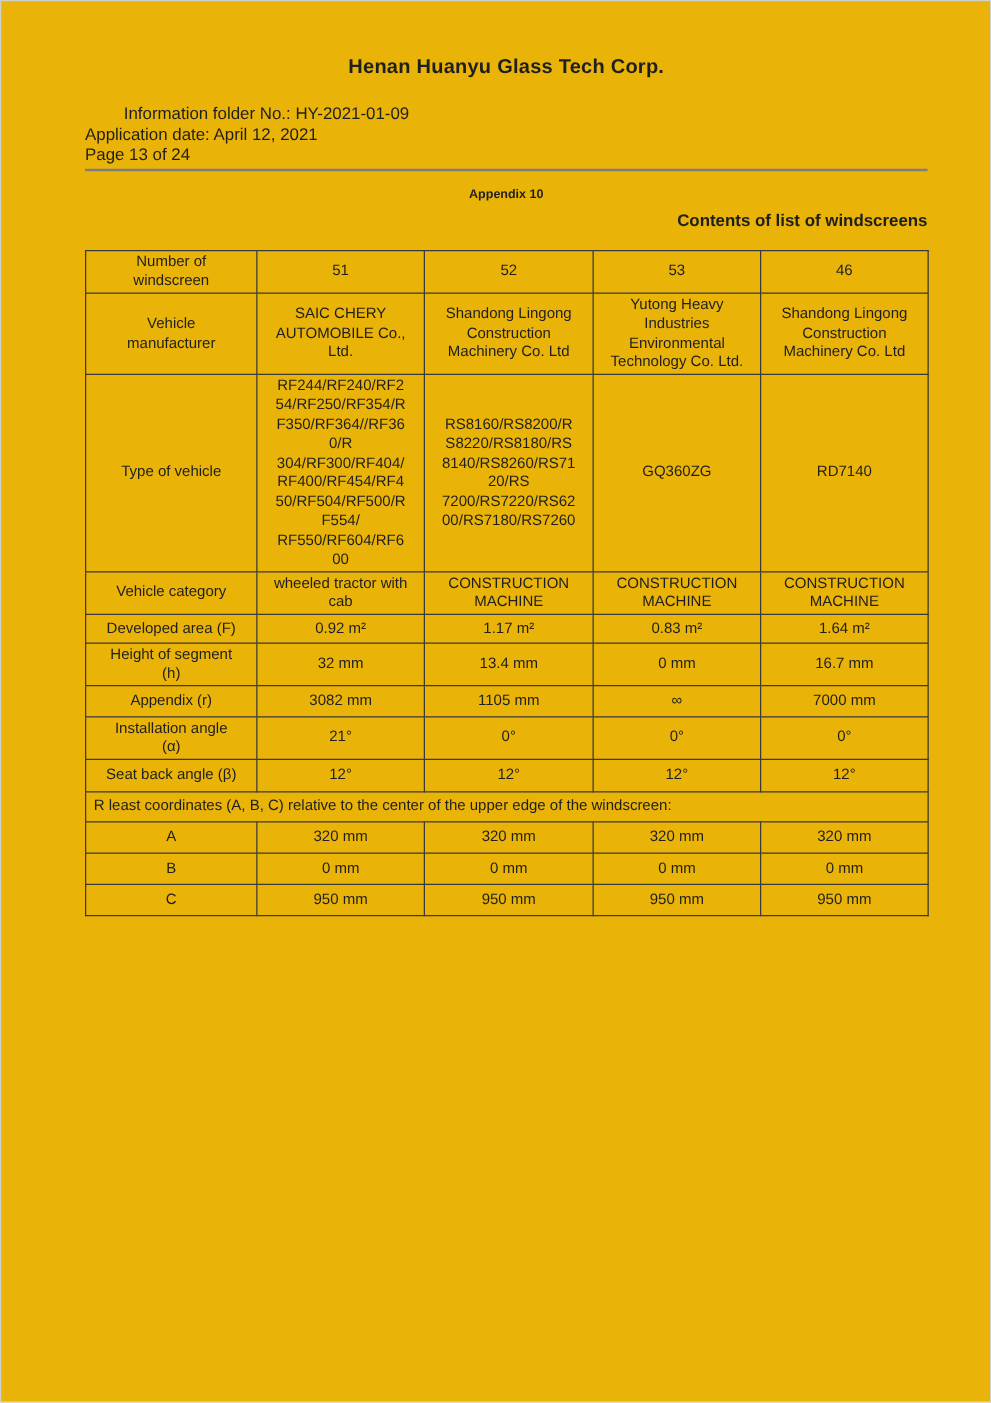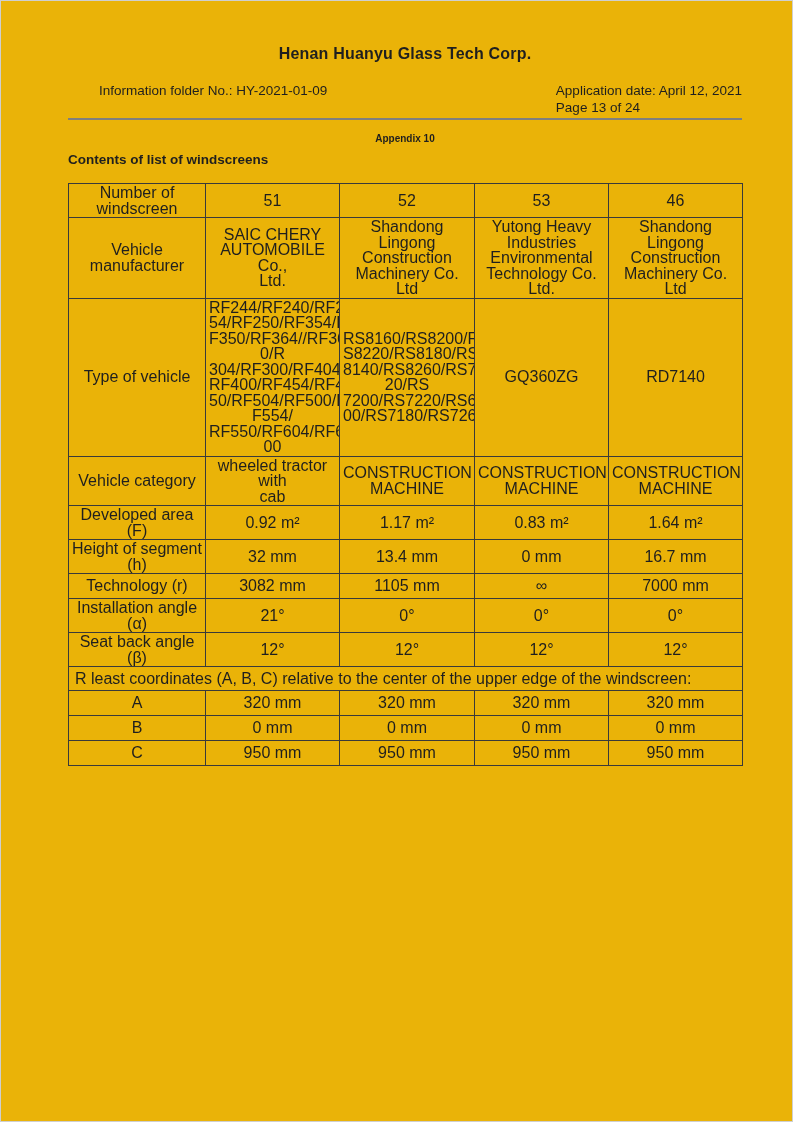--- a/index.html
+++ b/index.html
@@ -25,46 +25,47 @@
     font-weight: bold;
     letter-spacing: 0.2px;
   }
   .info-row {
     display: flex;
     justify-content: space-between;
     align-items: flex-start;
     margin-top: 20px;
     font-size: 13.5px;
     line-height: 16.5px;
+    flex-direction: column;
   }
   .info-left { padding-left: 31px; }
   .info-right { text-align: left; }
   .rule {
     margin-top: 2px;
     height: 2px;
     background: #7f7f7f;
   }
   .appendix-title {
     margin-top: 13px;
     text-align: center;
     font-size: 10px;
     font-weight: bold;
   }
   .doc-subtitle {
     margin-top: 8px;
-    text-align: left;
+    text-align: right;
     font-size: 13.5px;
     font-weight: bold;
   }
   table.ws {
     margin-top: 16px;
     width: 674px;
     border-collapse: collapse;
     table-layout: fixed;
-    font-size: 16px;
+    font-size: 12px;
   }
   table.ws td {
     border: 1px solid #3a3a3a;
     text-align: center;
     vertical-align: middle;
     line-height: 15.5px;
     padding: 1px 3px;
     white-space: pre-line;
     overflow: hidden;
   }
@@ -186,21 +187,21 @@
         </tr>
         <tr class="r-hseg">
           <td>Height of segment
 (h)</td>
           <td>32 mm</td>
           <td>13.4 mm</td>
           <td>0 mm</td>
           <td>16.7 mm</td>
         </tr>
         <tr class="r-cur">
-          <td>Technology (r)</td>
+          <td>Appendix (r)</td>
           <td>3082 mm</td>
           <td>1105 mm</td>
           <td>∞</td>
           <td>7000 mm</td>
         </tr>
         <tr class="r-inst">
           <td>Installation angle
 (α)</td>
           <td>21°</td>
           <td>0°</td>

